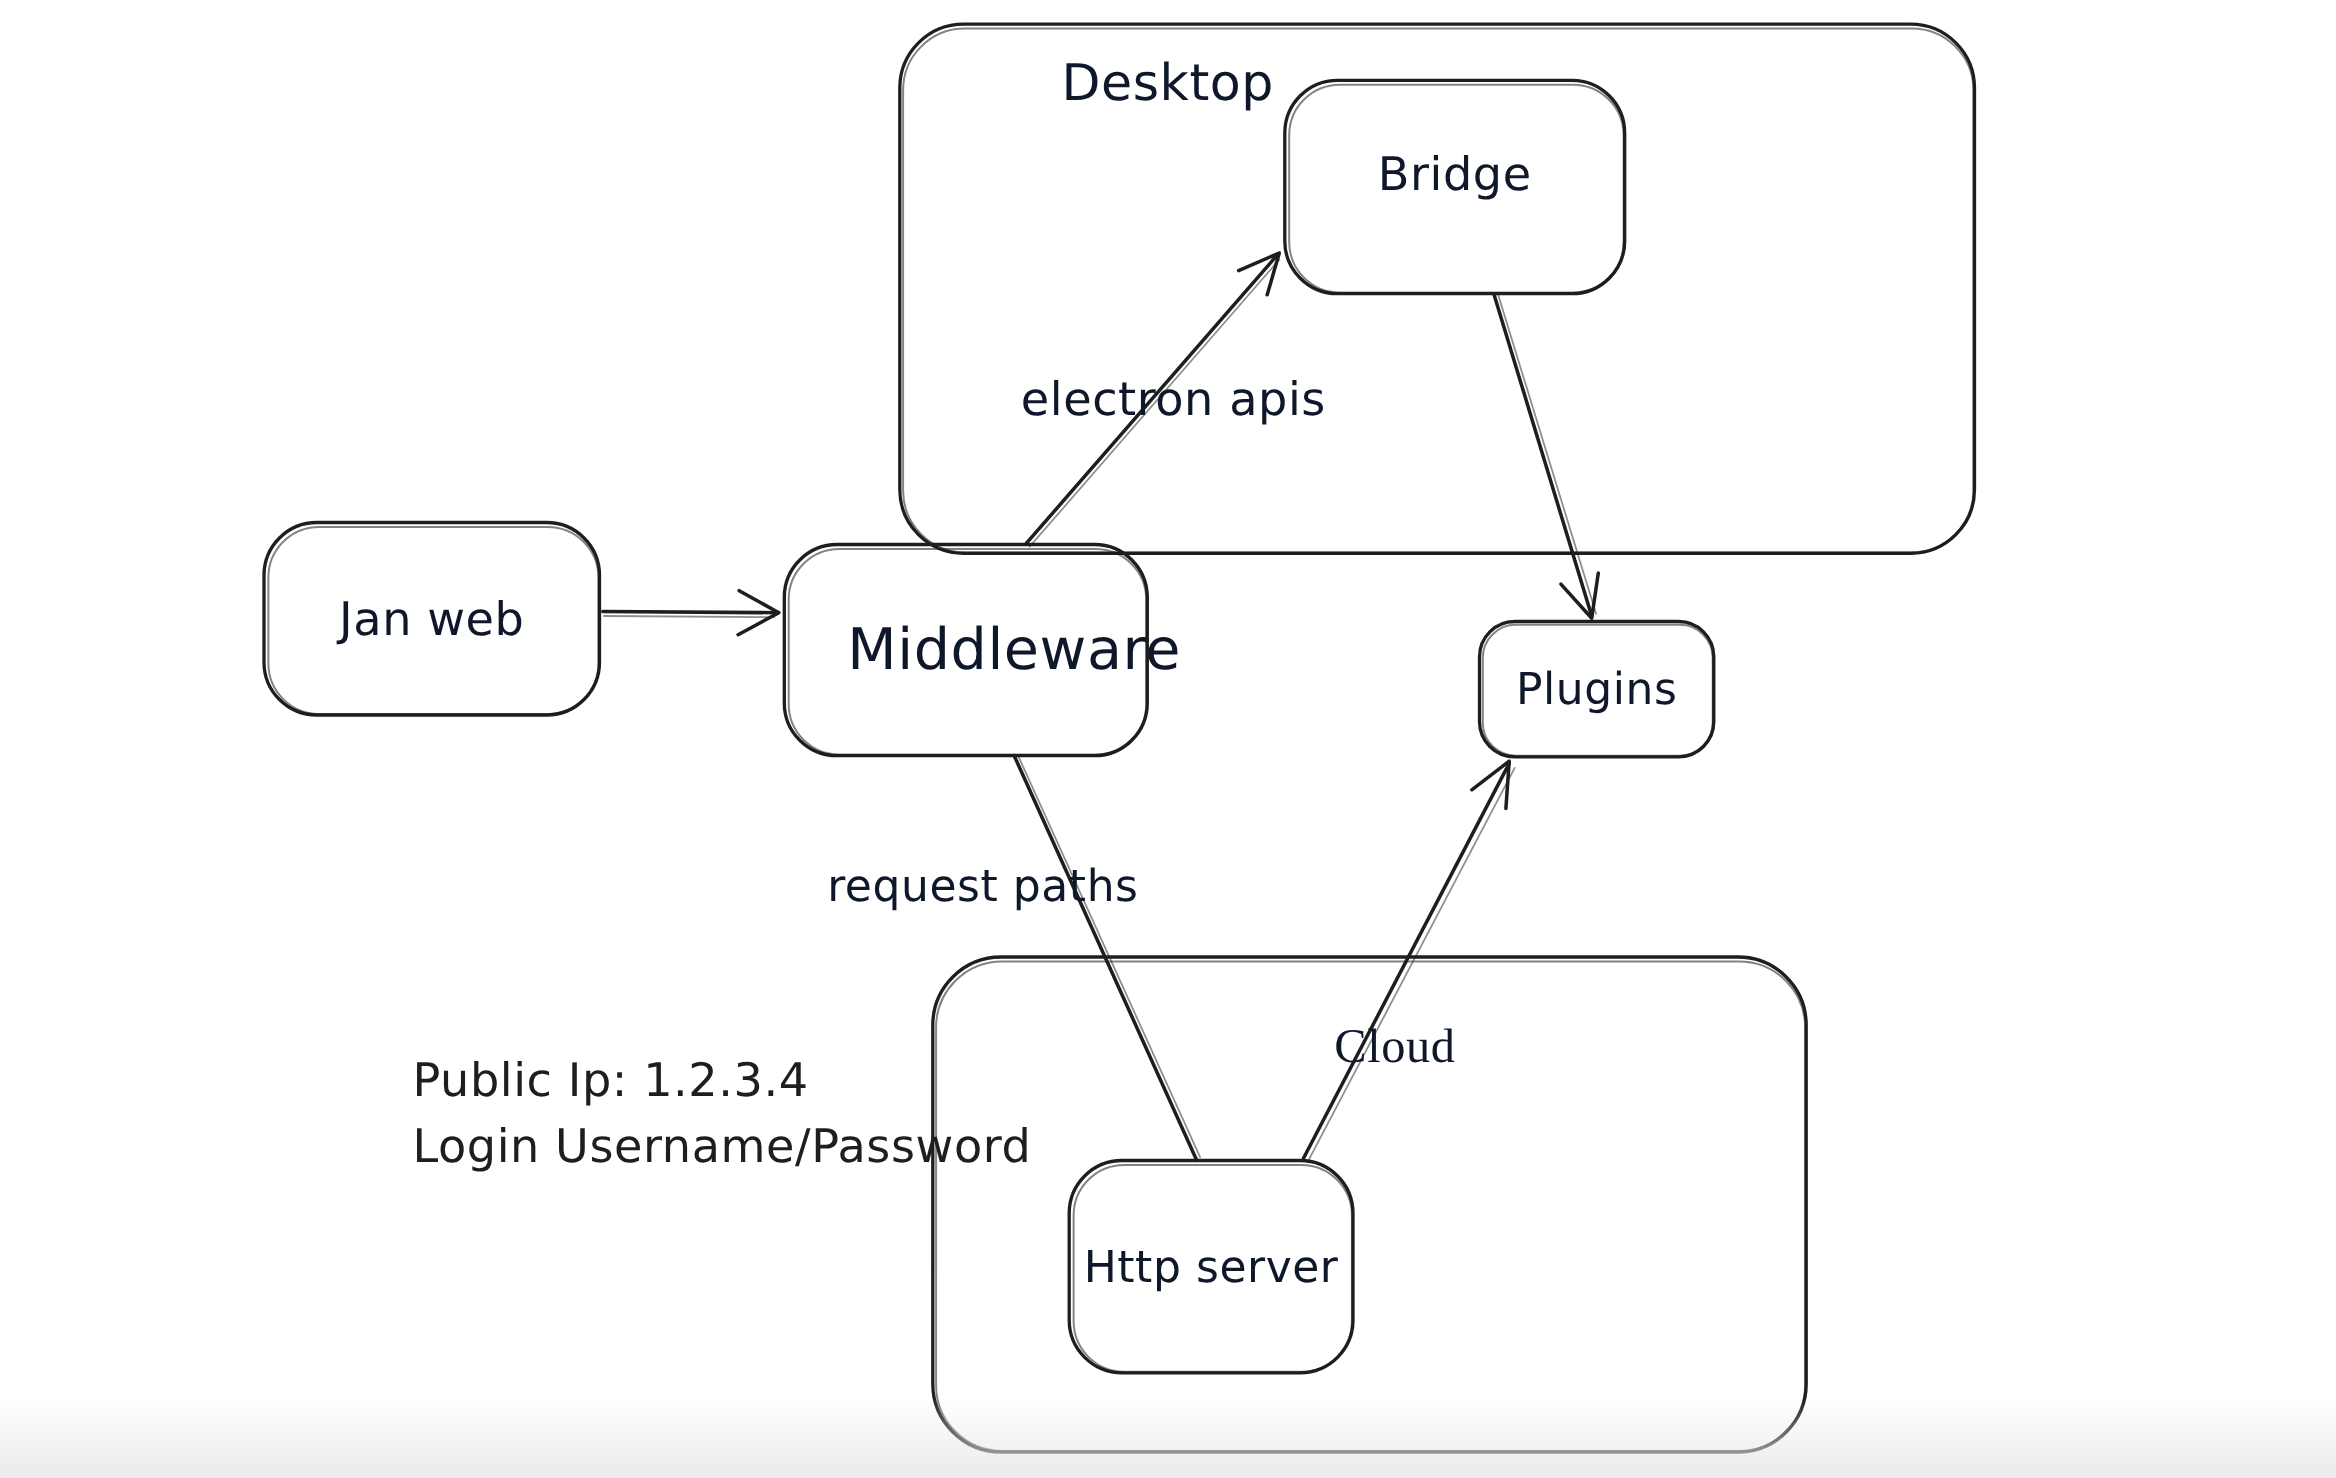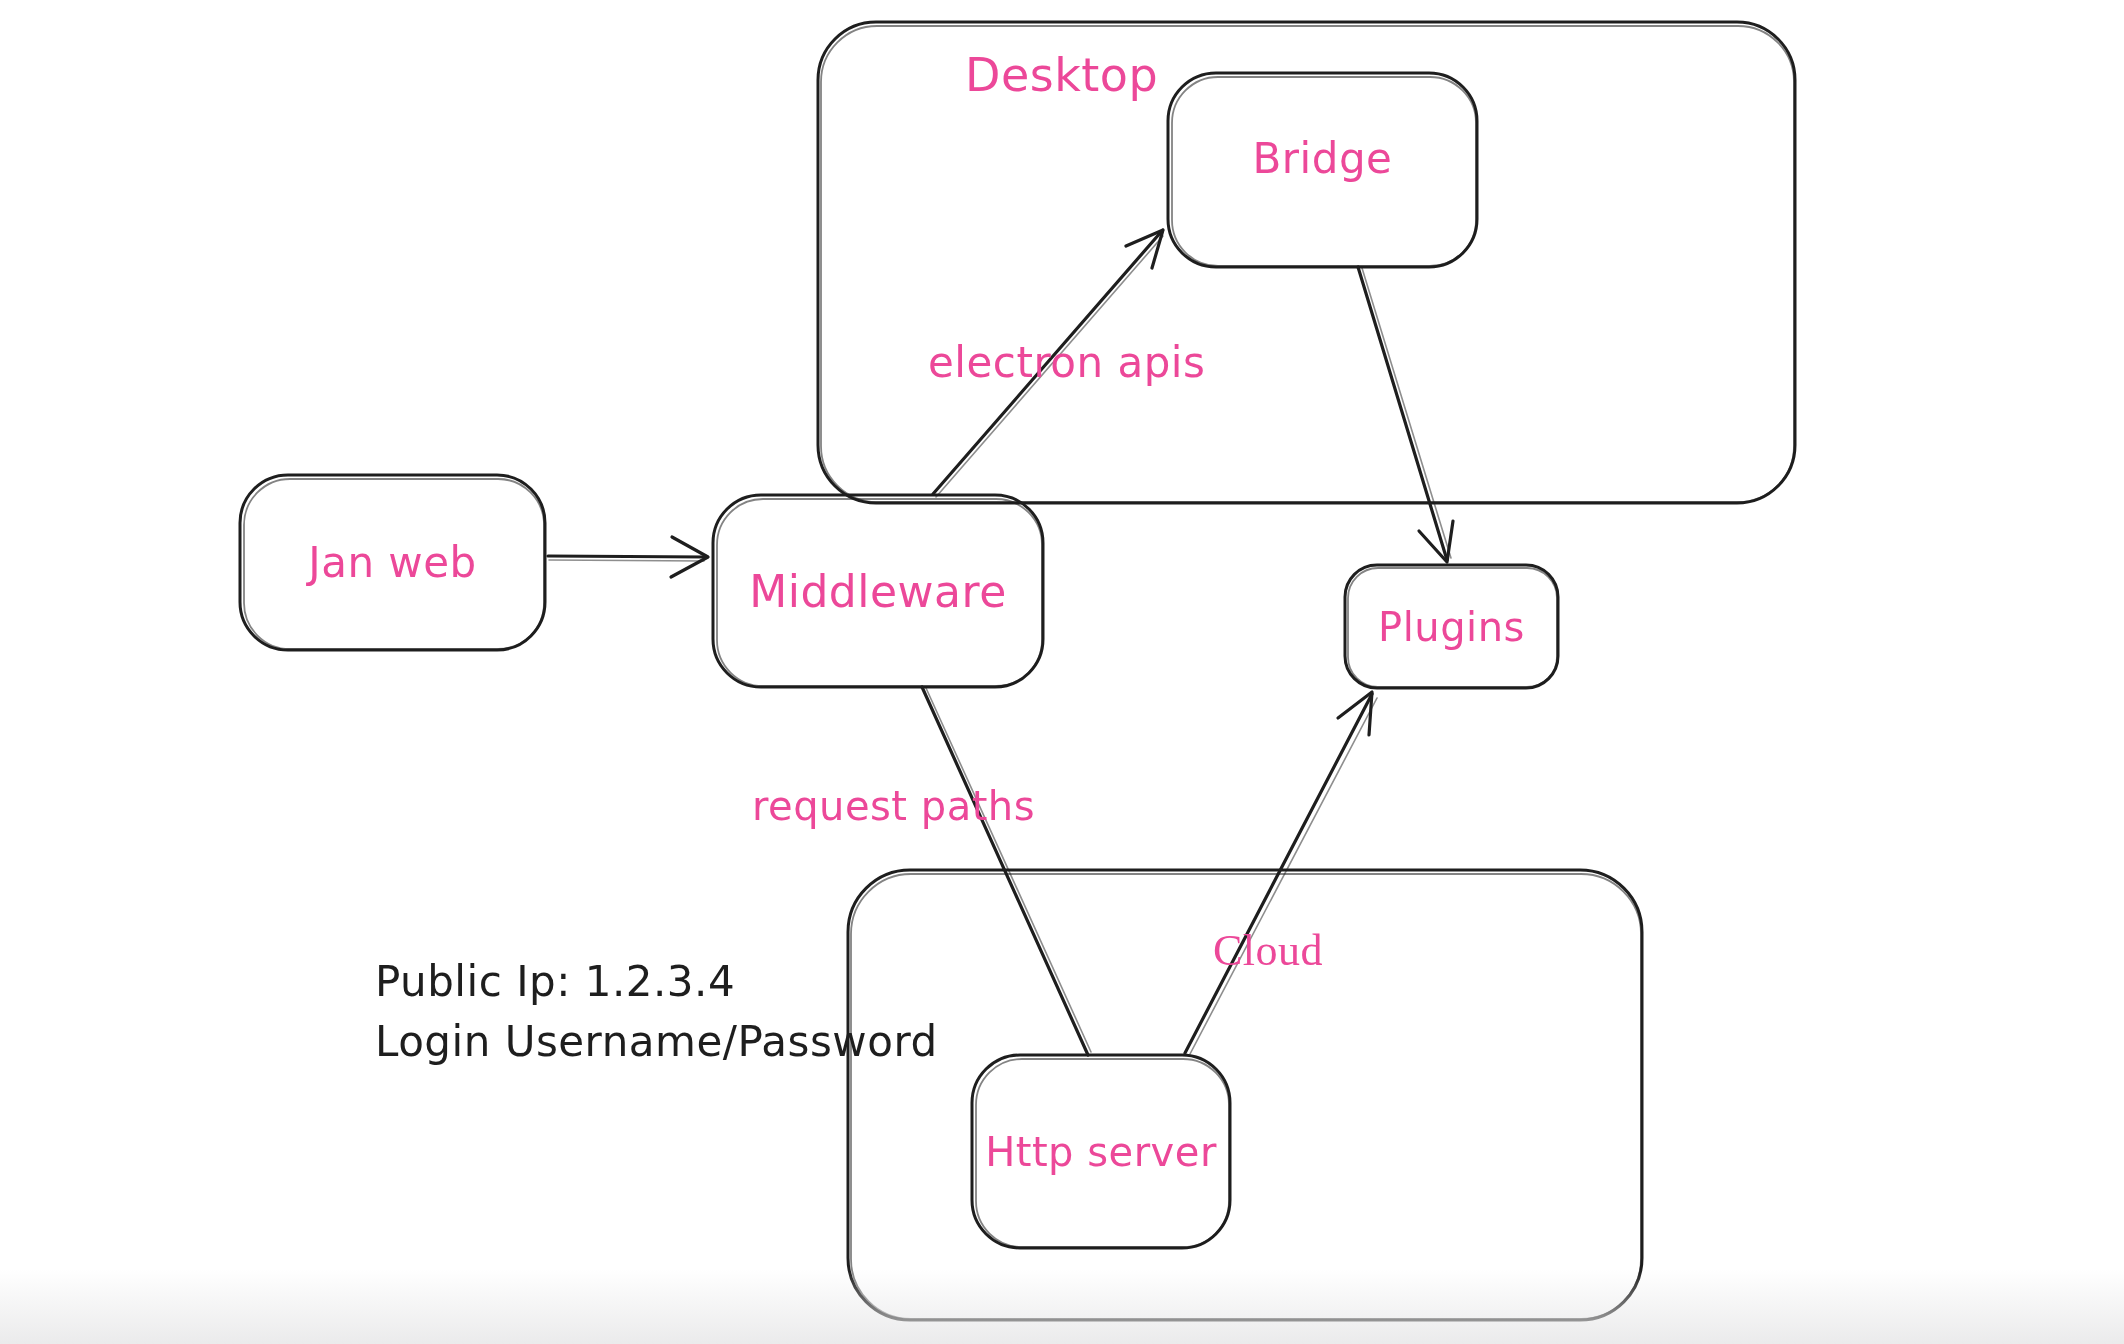--- a/index.html
+++ b/index.html
@@ -48,21 +48,21 @@
   .edge-echo {
     fill: none;
     stroke: #1e1e1e;
     stroke-width: 1.6;
     opacity: 0.5;
     stroke-linecap: round;
     stroke-linejoin: round;
   }
   .label {
     position: absolute;
-    color: #ec4899;
+    color: #0f172a;
     white-space: nowrap;
     letter-spacing: 0.5px;
   }
   .node-label {
     display: flex;
     align-items: center;
     justify-content: center;
     text-align: center;
   }
   .annotation {
@@ -154,21 +154,21 @@
       <path class="edge-main" d="M 1338 718 L 1372 692 M 1369 735 L 1372 692"></path>
     </g>
   </svg>
 
   <div class="label" style="left:965px; top:48px; font-size:46px;">Desktop</div>
 
   <div class="label" style="left:1213px; top:925px; font-size:44px;font-family:Liberation Serif, serif;">Cloud</div>
 
   <div class="label node-label" style="left:240px; top:475px; width:305px; height:175px; font-size:42px;border-radius:32px;">Jan web</div>
 
-  <div class="label node-label" style="left:713px; top:495px; width:330px; height:192px; font-size:44px;">Middleware</div>
+  <div class="label node-label" style="left:713px; top:495px; width:330px; height:192px; font-size:52px;padding-left:44px;">Middleware</div>
 
   <div class="label node-label" style="left:1168px; top:73px; width:309px; height:170px; font-size:42px;">Bridge</div>
 
   <div class="label node-label" style="left:972px; top:1055px; width:258px; height:193px; font-size:40px;">Http server</div>
 
   <div class="label node-label" style="left:1345px; top:565px; width:213px; height:123px; font-size:40px;">Plugins</div>
 
   <div class="label" style="left:928px; top:338px; font-size:42px;">electron apis</div>
 
   <div class="label" style="left:752px; top:783px; font-size:40px;">request paths</div>

